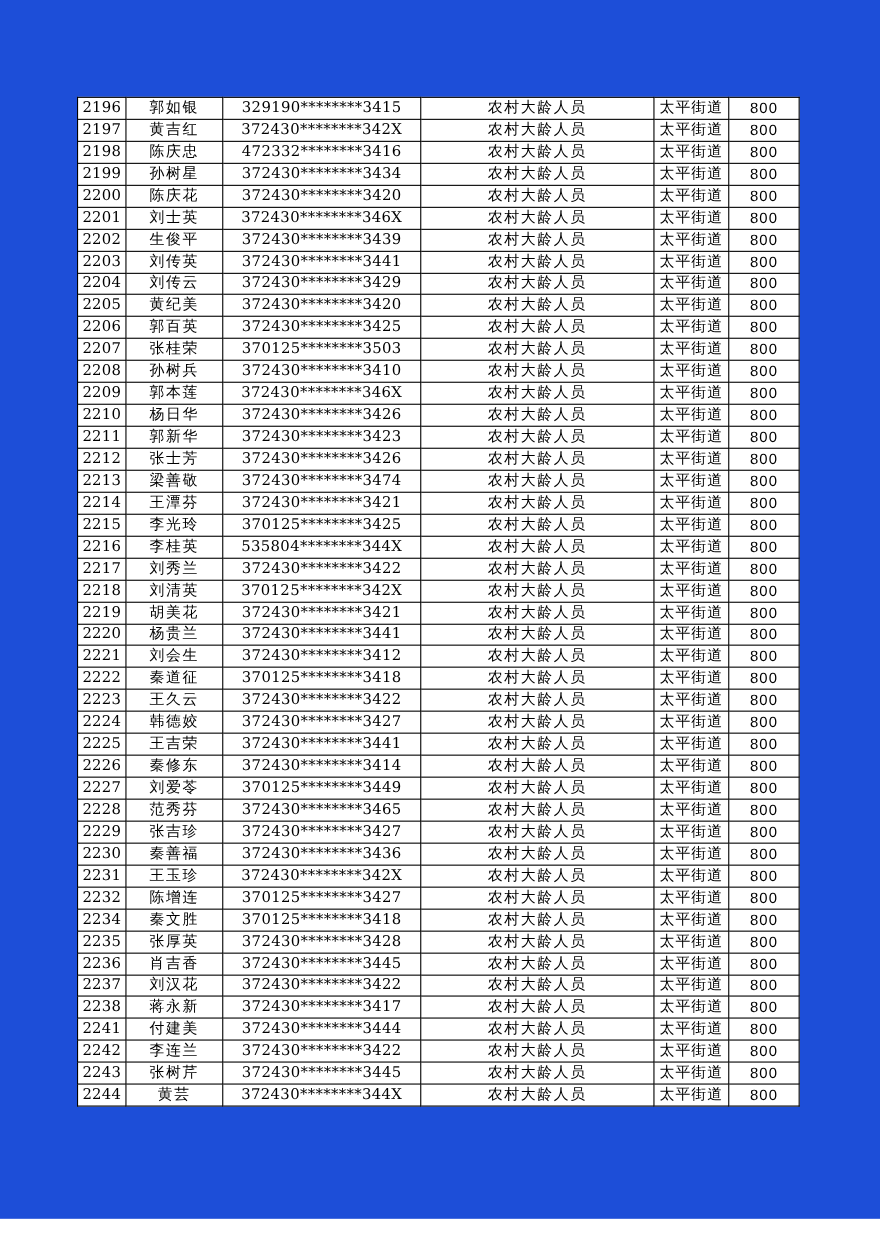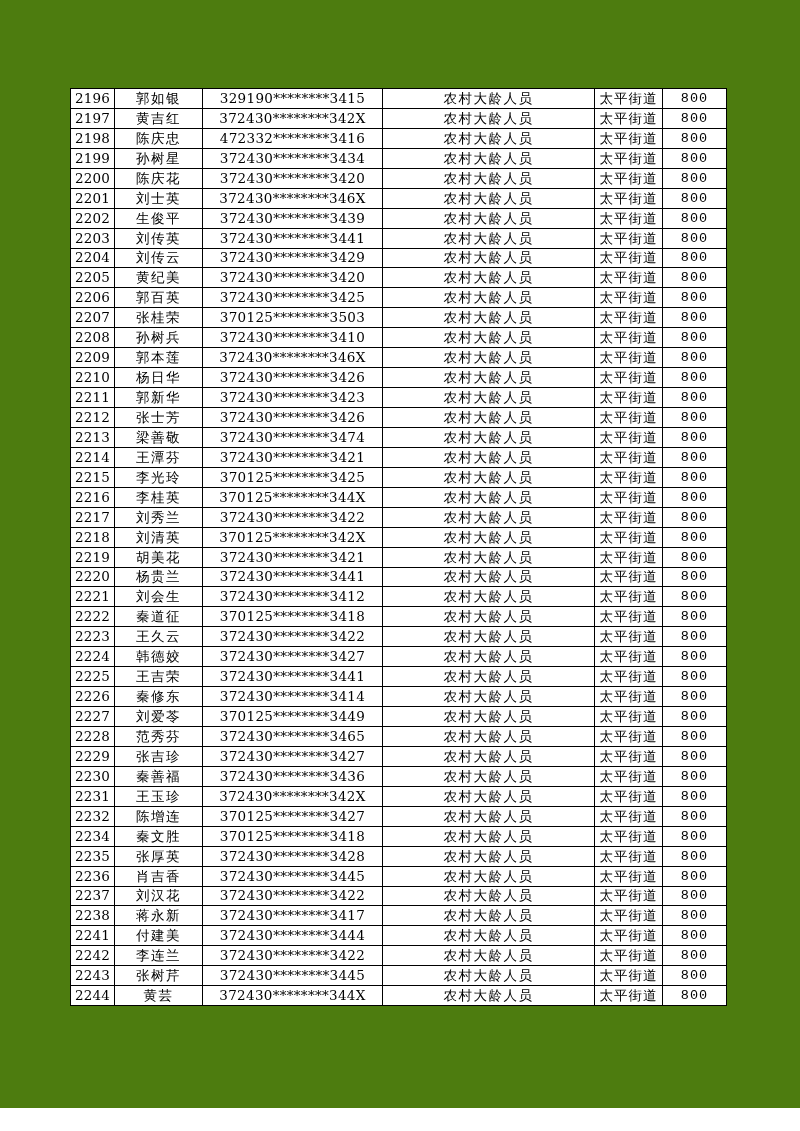--- a/index.html
+++ b/index.html
@@ -10,21 +10,21 @@
   body {
     width: 800px;
     height: 1131px;
     font-family: "DejaVu Sans", "Liberation Sans", sans-serif;
     -webkit-font-smoothing: none;
   }
   #page {
     position: relative;
     width: 800px;
     height: 1108px;
-    background: #4d7c0f;
+    background: #1d4ed8;
     overflow: hidden;
   }
   #table-wrap {
     position: absolute;
     left: 70px;
     top: 88px;
     width: 656px;
   }
   table.roster {
     border-collapse: collapse;
@@ -72,21 +72,21 @@
     font-size: 14px;
     letter-spacing: 1.5px;
   }
   td.street {
     font-family: "DejaVu Serif", "Liberation Serif", serif;
     font-size: 14px;
     letter-spacing: 1px;
     margin-top: 48px;
   }
   td.amt {
-    font-family: Liberation Mono, monospace;
+    font-family: Liberation Sans, sans-serif;
     font-size: 13.5px;
     letter-spacing: 1px;
     margin-top: 34px;
   }
 </style>
 </head>
 <body>
 
 <div id="page">
   <div id="table-wrap">
@@ -256,21 +256,21 @@
             <td class="seq">2215</td>
             <td class="name">李光玲</td>
             <td class="idno">370125********3425</td>
             <td class="cat">农村大龄人员</td>
             <td class="street">太平街道</td>
             <td class="amt">800</td>
           </tr>
           <tr>
             <td class="seq">2216</td>
             <td class="name">李桂英</td>
-            <td class="idno">370125********344X</td>
+            <td class="idno">535804********344X</td>
             <td class="cat">农村大龄人员</td>
             <td class="street">太平街道</td>
             <td class="amt">800</td>
           </tr>
           <tr>
             <td class="seq">2217</td>
             <td class="name">刘秀兰</td>
             <td class="idno">372430********3422</td>
             <td class="cat">农村大龄人员</td>
             <td class="street">太平街道</td>

